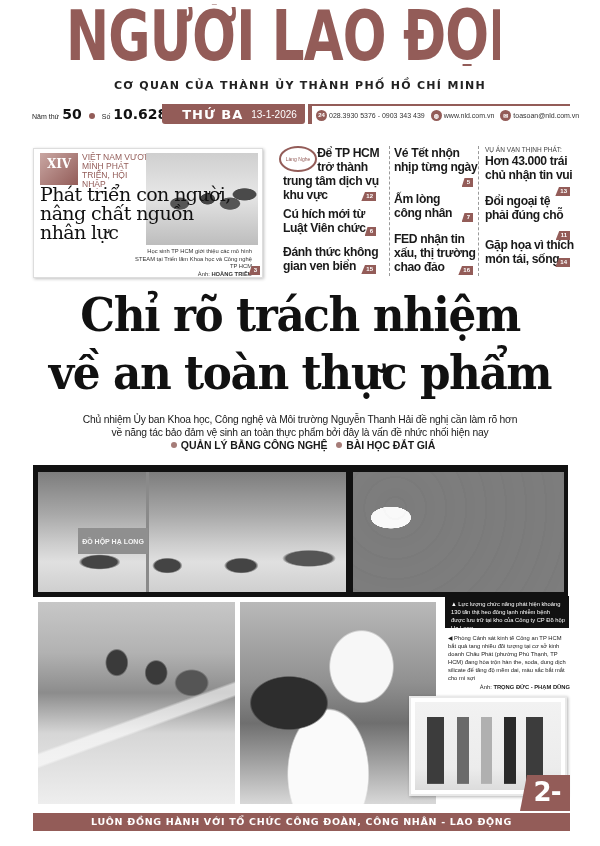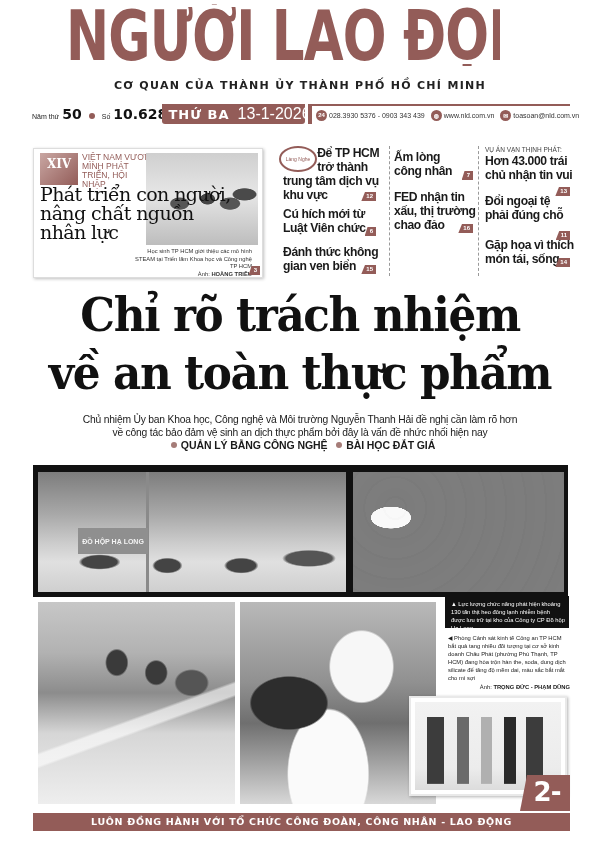--- a/index.html
+++ b/index.html
@@ -30,21 +30,21 @@
   .infobar .issue { position: absolute; left: 2px; top: 2px; display: flex; align-items: baseline; gap: 3px; white-space: nowrap; }
   .infobar .lbl { font-size: 7px; color: #222; }
   .infobar .big { font-family: "DejaVu Sans", sans-serif; font-weight: bold; font-size: 14px; color: #111; }
   .infobar .dot { display: inline-block; width: 6px; height: 6px; border-radius: 50%; background: #935c58; margin: 0 4px 1px 4px; }
   .datebox {
     position: absolute; left: 132px; top: 0; width: 143px; height: 20px;
     background: #935c58; color: #fff; border-radius: 0 0 3px 3px;
     display: flex; align-items: center; justify-content: center; gap: 8px; white-space: nowrap; padding-left: 12px;
   }
   .datebox .day { font-family: "DejaVu Sans", sans-serif; font-weight: bold; font-size: 13px; letter-spacing: 1px; }
-  .datebox .date { font-size: 16px; }
+  .datebox .date { font-size: 10px; }
   .contact {
     position: absolute; left: 278px; top: 0; width: 262px; height: 20px;
     border-top: 2px solid #935c58; border-left: 4px solid #935c58;
     display: flex; align-items: center; gap: 6px; padding-left: 4px;
     font-size: 7px; color: #333; white-space: nowrap;
   }
   .contact .ic { display: inline-flex; width: 11px; height: 11px; border-radius: 50%; background: #935c58; color: #fff; font-size: 6px; align-items: center; justify-content: center; font-weight: bold; }
   .contact .item { display: flex; align-items: center; gap: 2px; }
 
   
@@ -275,20 +275,25 @@
     <span class="pg" style="bottom:9px">6</span>
   </div>
   <div class="item" style="height:30px;">
     <div class="t">Đánh thức không</div>
     <div class="t">gian ven biển</div>
     <span class="pg">15</span>
   </div>
 </div>
 
 <div class="teaser-col col2">
+  <div class="item" style="height:42px;">
+    <div class="t">Vé Tết nhộn</div>
+    <div class="t">nhịp từng ngày</div>
+    <span class="pg">5</span>
+  </div>
   <div class="item" style="height:40px; margin-top:4px;">
     <div class="t">Ấm lòng</div>
     <div class="t">công nhân</div>
     <span class="pg" style="bottom:10px">7</span>
   </div>
   <div class="item" style="height:44px;">
     <div class="t">FED nhận tin</div>
     <div class="t">xấu, thị trường</div>
     <div class="t">chao đảo</div>
     <span class="pg">16</span>
@@ -313,21 +318,21 @@
     <span class="pg">14</span>
   </div>
 </div>
 
 <div class="main-head">
   <div>Chỉ rõ trách nhiệm</div>
   <div style="margin-top:12px">về an toàn thực phẩm</div>
 </div>
 <div class="deck">
   <div>Chủ nhiệm Ủy ban Khoa học, Công nghệ và Môi trường Nguyễn Thanh Hải đề nghị cần làm rõ hơn</div>
-  <div>về công tác bảo đảm vệ sinh an dịch thực phẩm bởi đây là vấn đề nhức nhối hiện nay</div>
+  <div>về năng tác bảo đảm vệ sinh an toàn thực phẩm bởi đây là vấn đề nhức nhối hiện nay</div>
 </div>
 <div class="subs">
   <span class="b"></span><span>QUẢN LÝ BẰNG CÔNG NGHỆ</span>
   <span class="b"></span><span>BÀI HỌC ĐẮT GIÁ</span>
 </div>
 
 <div class="frame"></div>
 <div class="p1">
   <div class="sign">ĐỒ HỘP HẠ LONG</div>
 </div>

